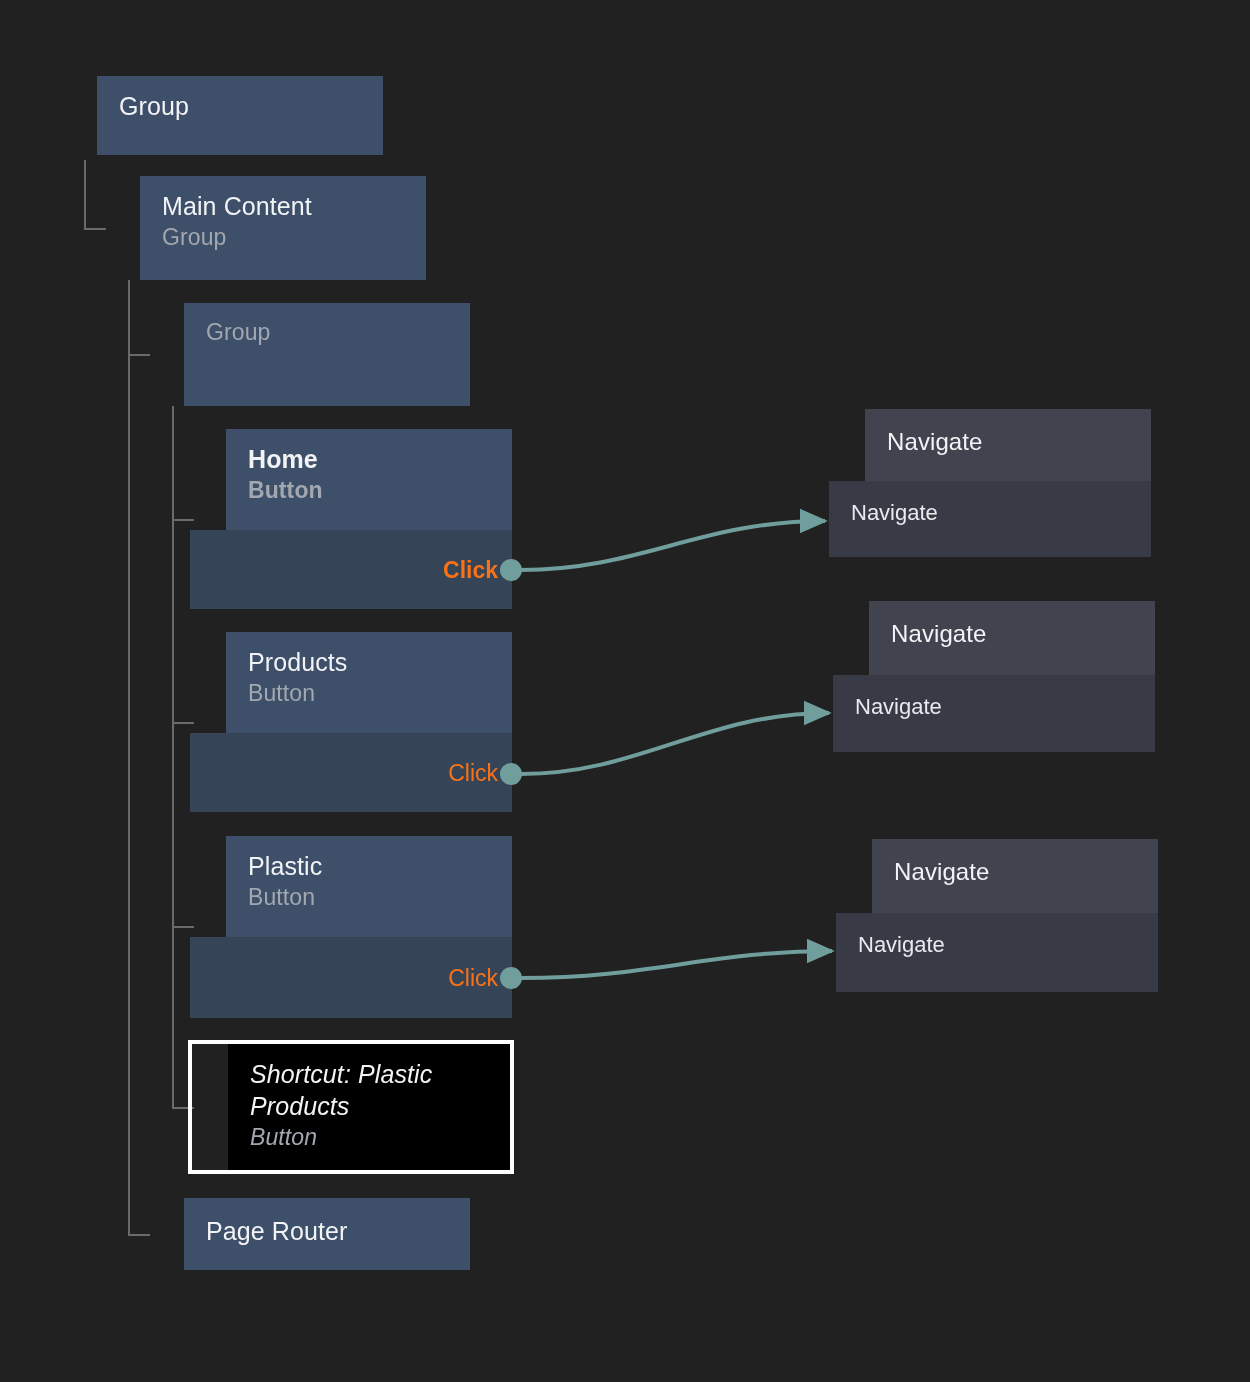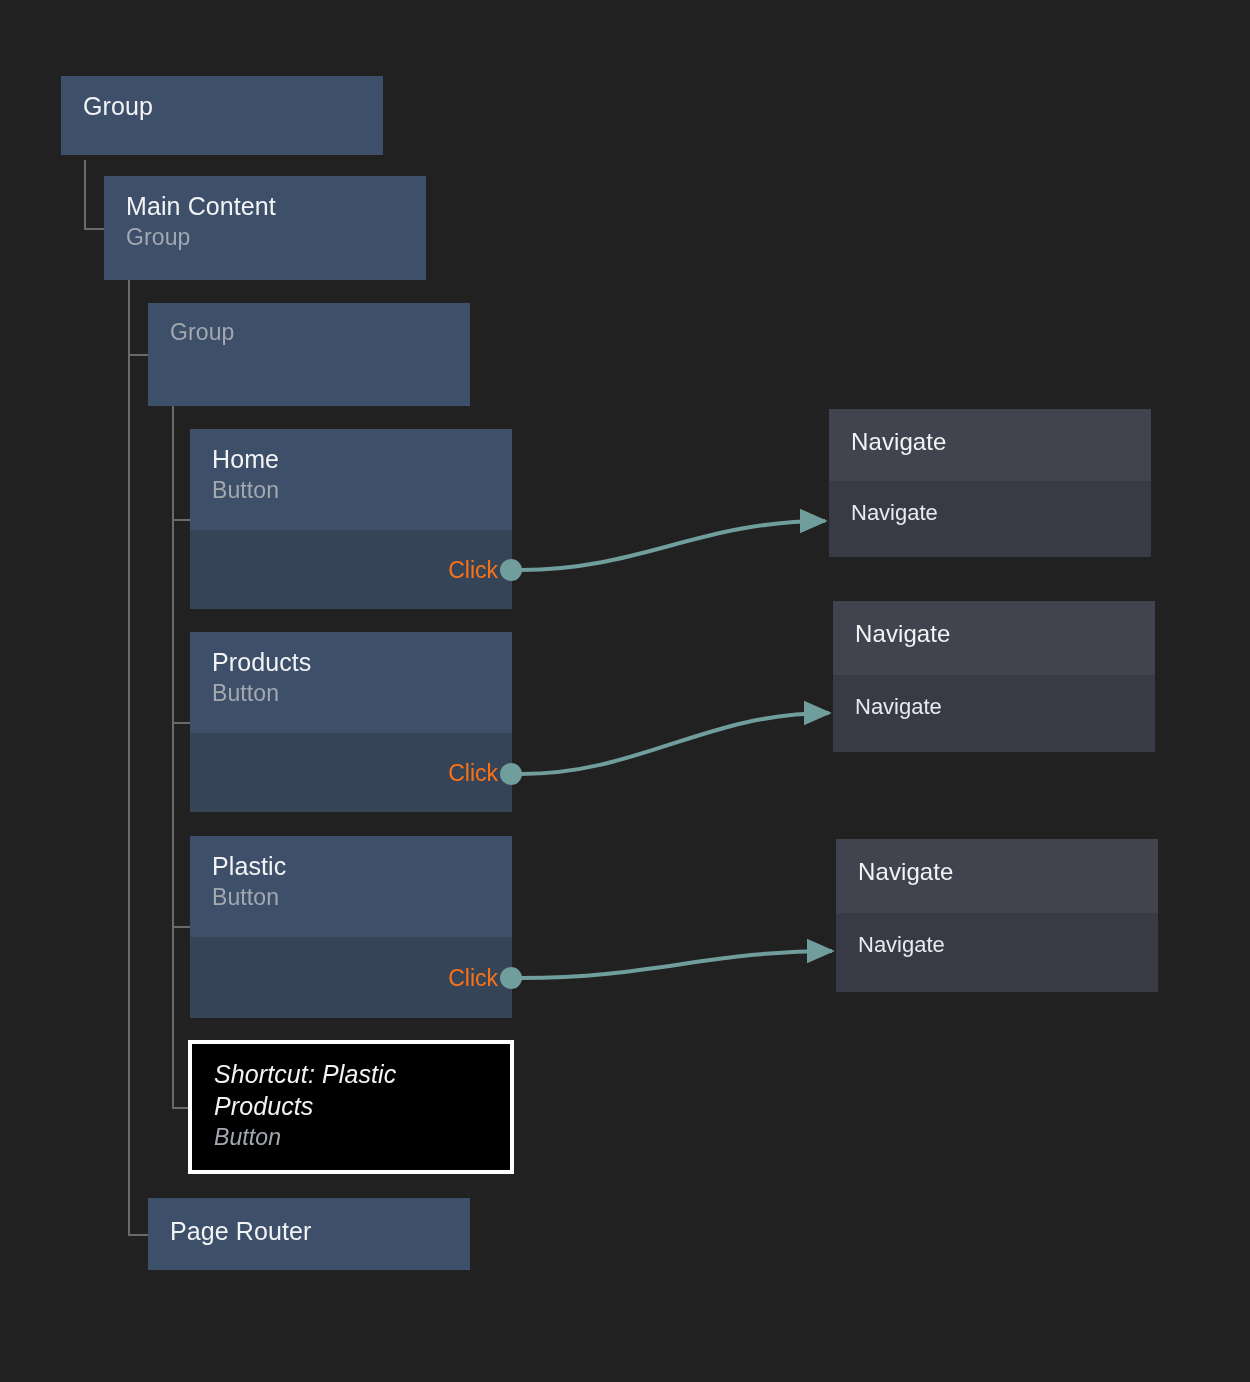--- a/index.html
+++ b/index.html
@@ -43,20 +43,21 @@
   
   .node {
     position: absolute;
     box-sizing: border-box;
     overflow: hidden;
   }
   .node-head {
     box-sizing: border-box;
     width: 100%;
     padding: 14px 22px 16px 22px;
+    margin-left: 36px;
   }
   .node-title {
     color: #f2f3f5;
     font-size: 25px;
     line-height: 32px;
     letter-spacing: 0.1px;
     white-space: pre-line;
   }
   .node-sub {
     color: #a3a8b0;
@@ -157,21 +158,21 @@
       <div class="node-sub">Group</div>
     </div>
   </div>
 
   <div class="node node-component" style="left:148px; top:303px; width:322px; height:103px;">
     <div class="node-head" style="height:103px;">
       <div class="node-sub">Group</div>
     </div>
   </div>
 
-  <div class="node node-component" style="left:190px; top:429px; width:322px; height:180px;">
+  <div class="node node-component" style="left:190px; top:429px; width:322px; height:180px;font-weight:bold;">
     <div class="node-head" style="height:101px;">
       <div class="node-title">Home</div>
       <div class="node-sub">Button</div>
     </div>
     <div class="node-body" style="height:79px;">
       <div class="port-row">
         <span class="port-label">Click</span>
       </div>
     </div>
   </div>

